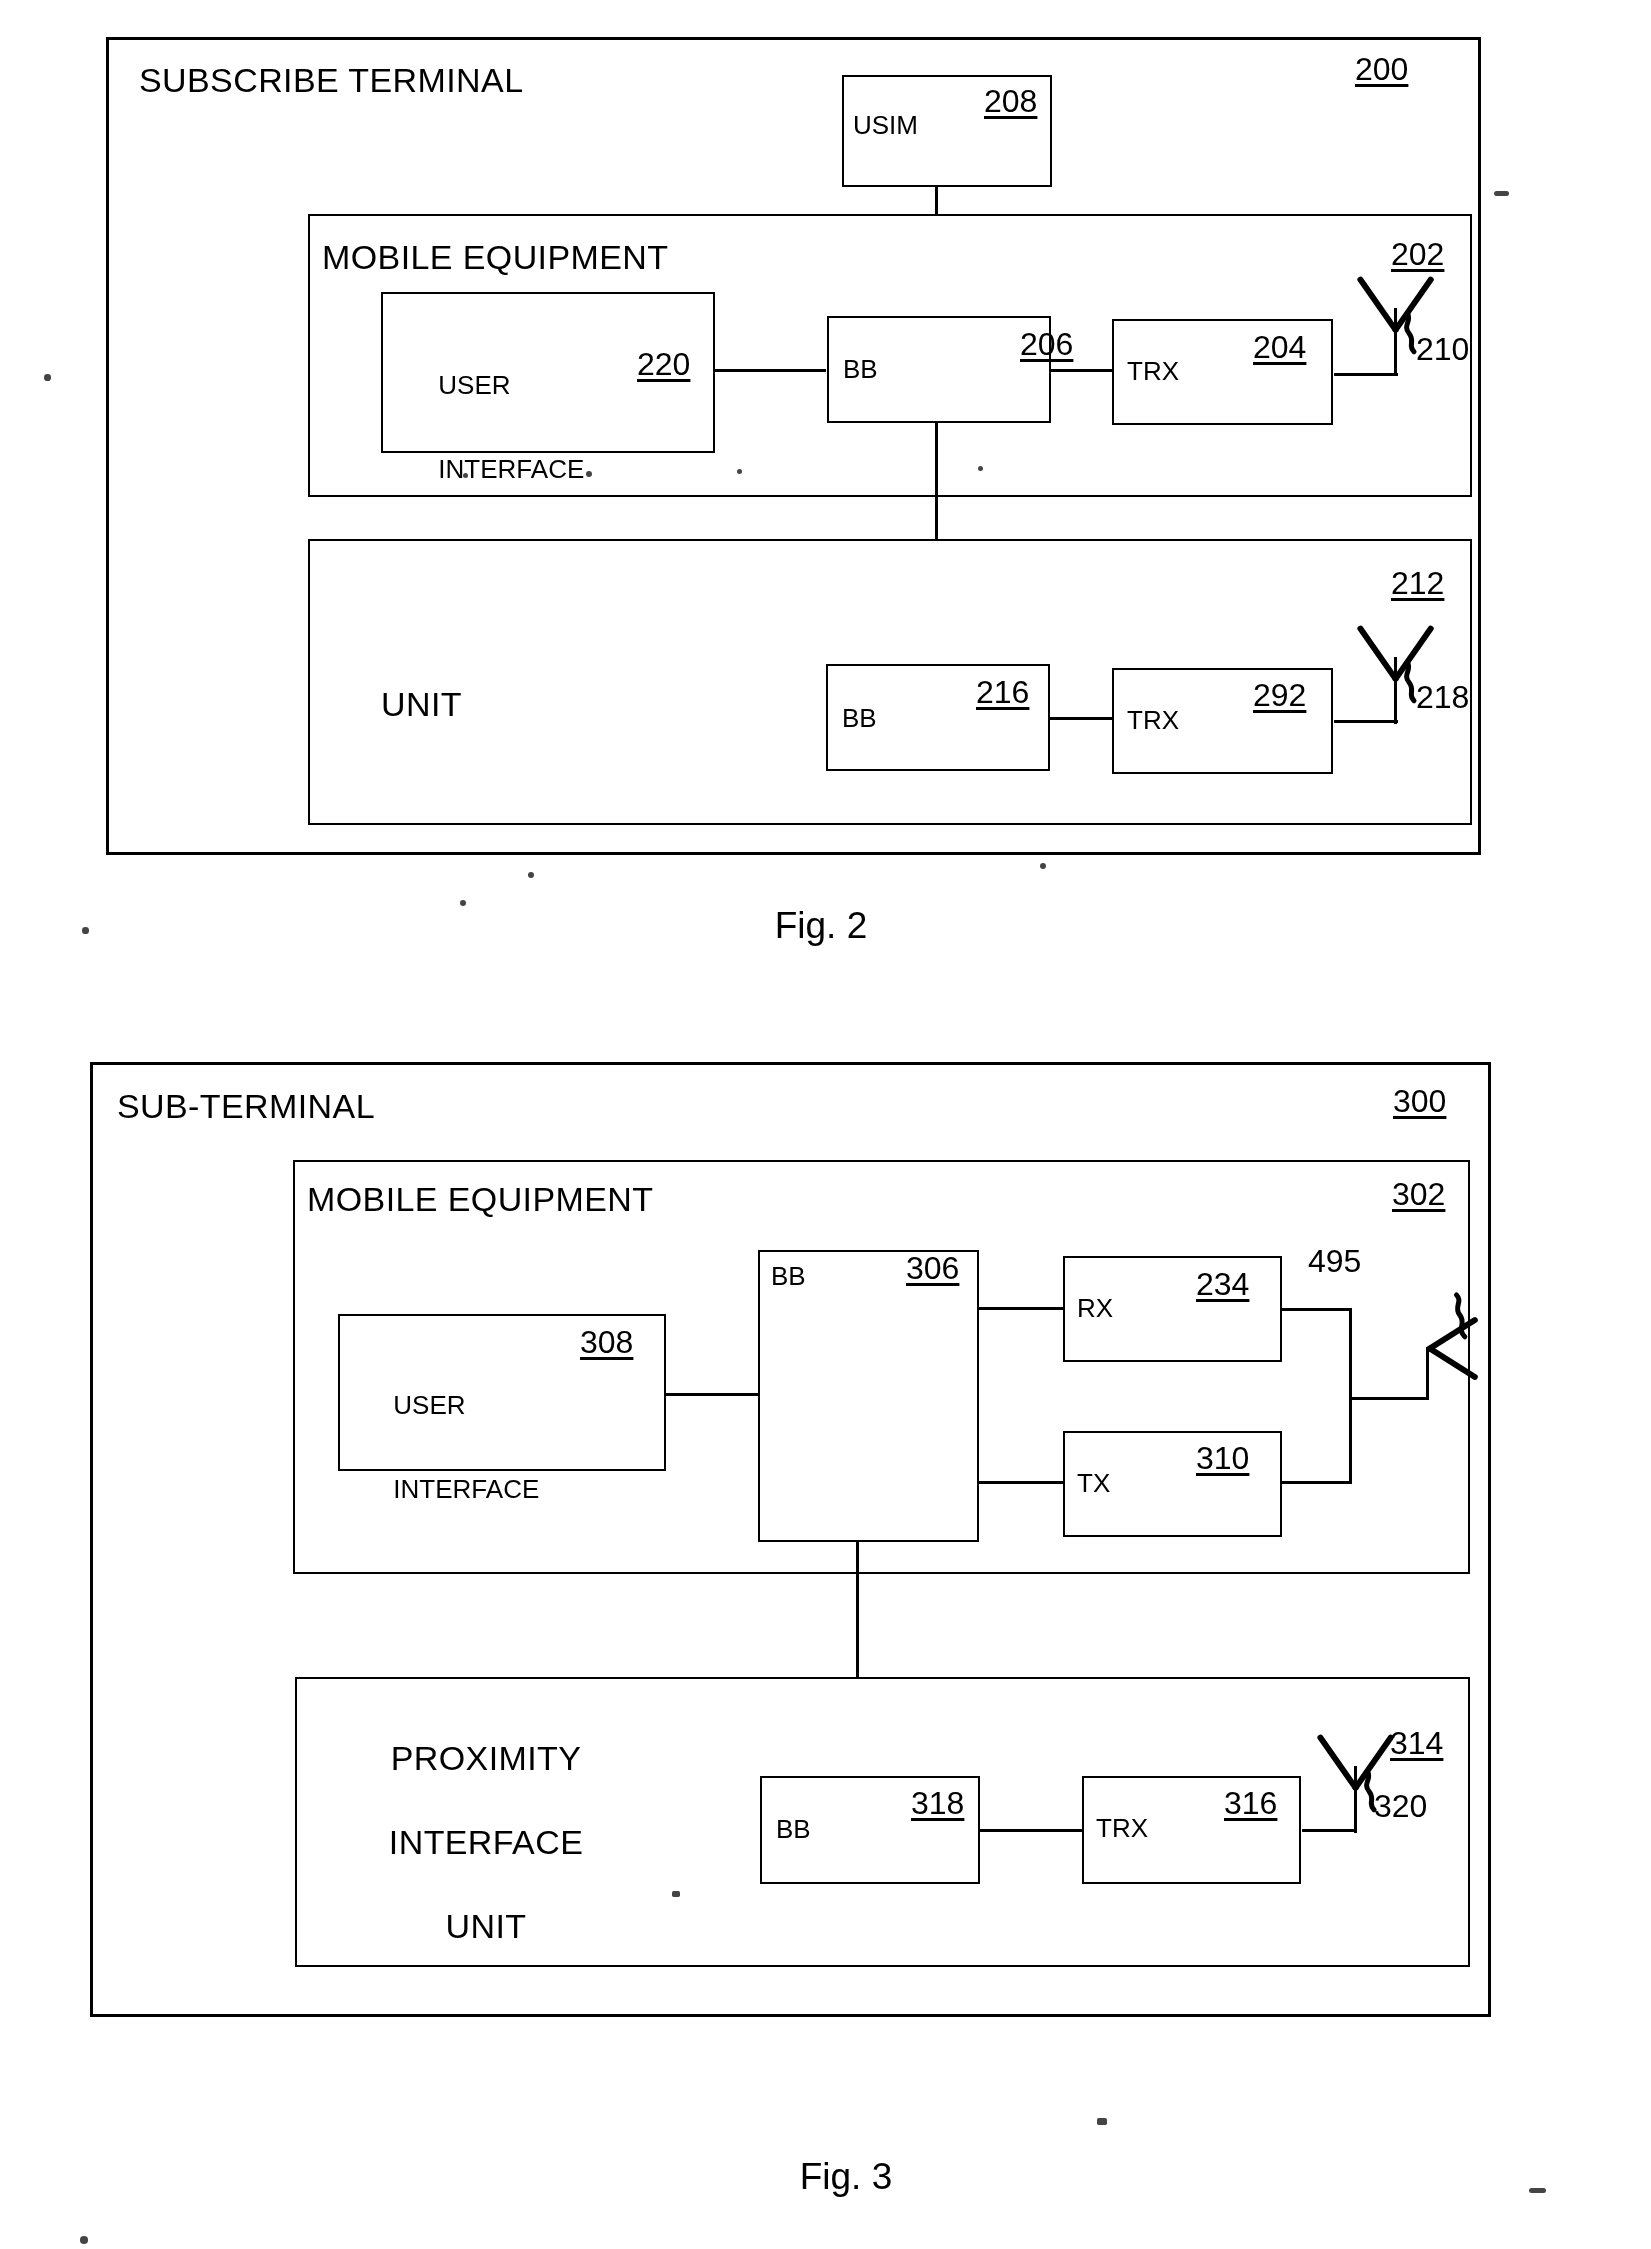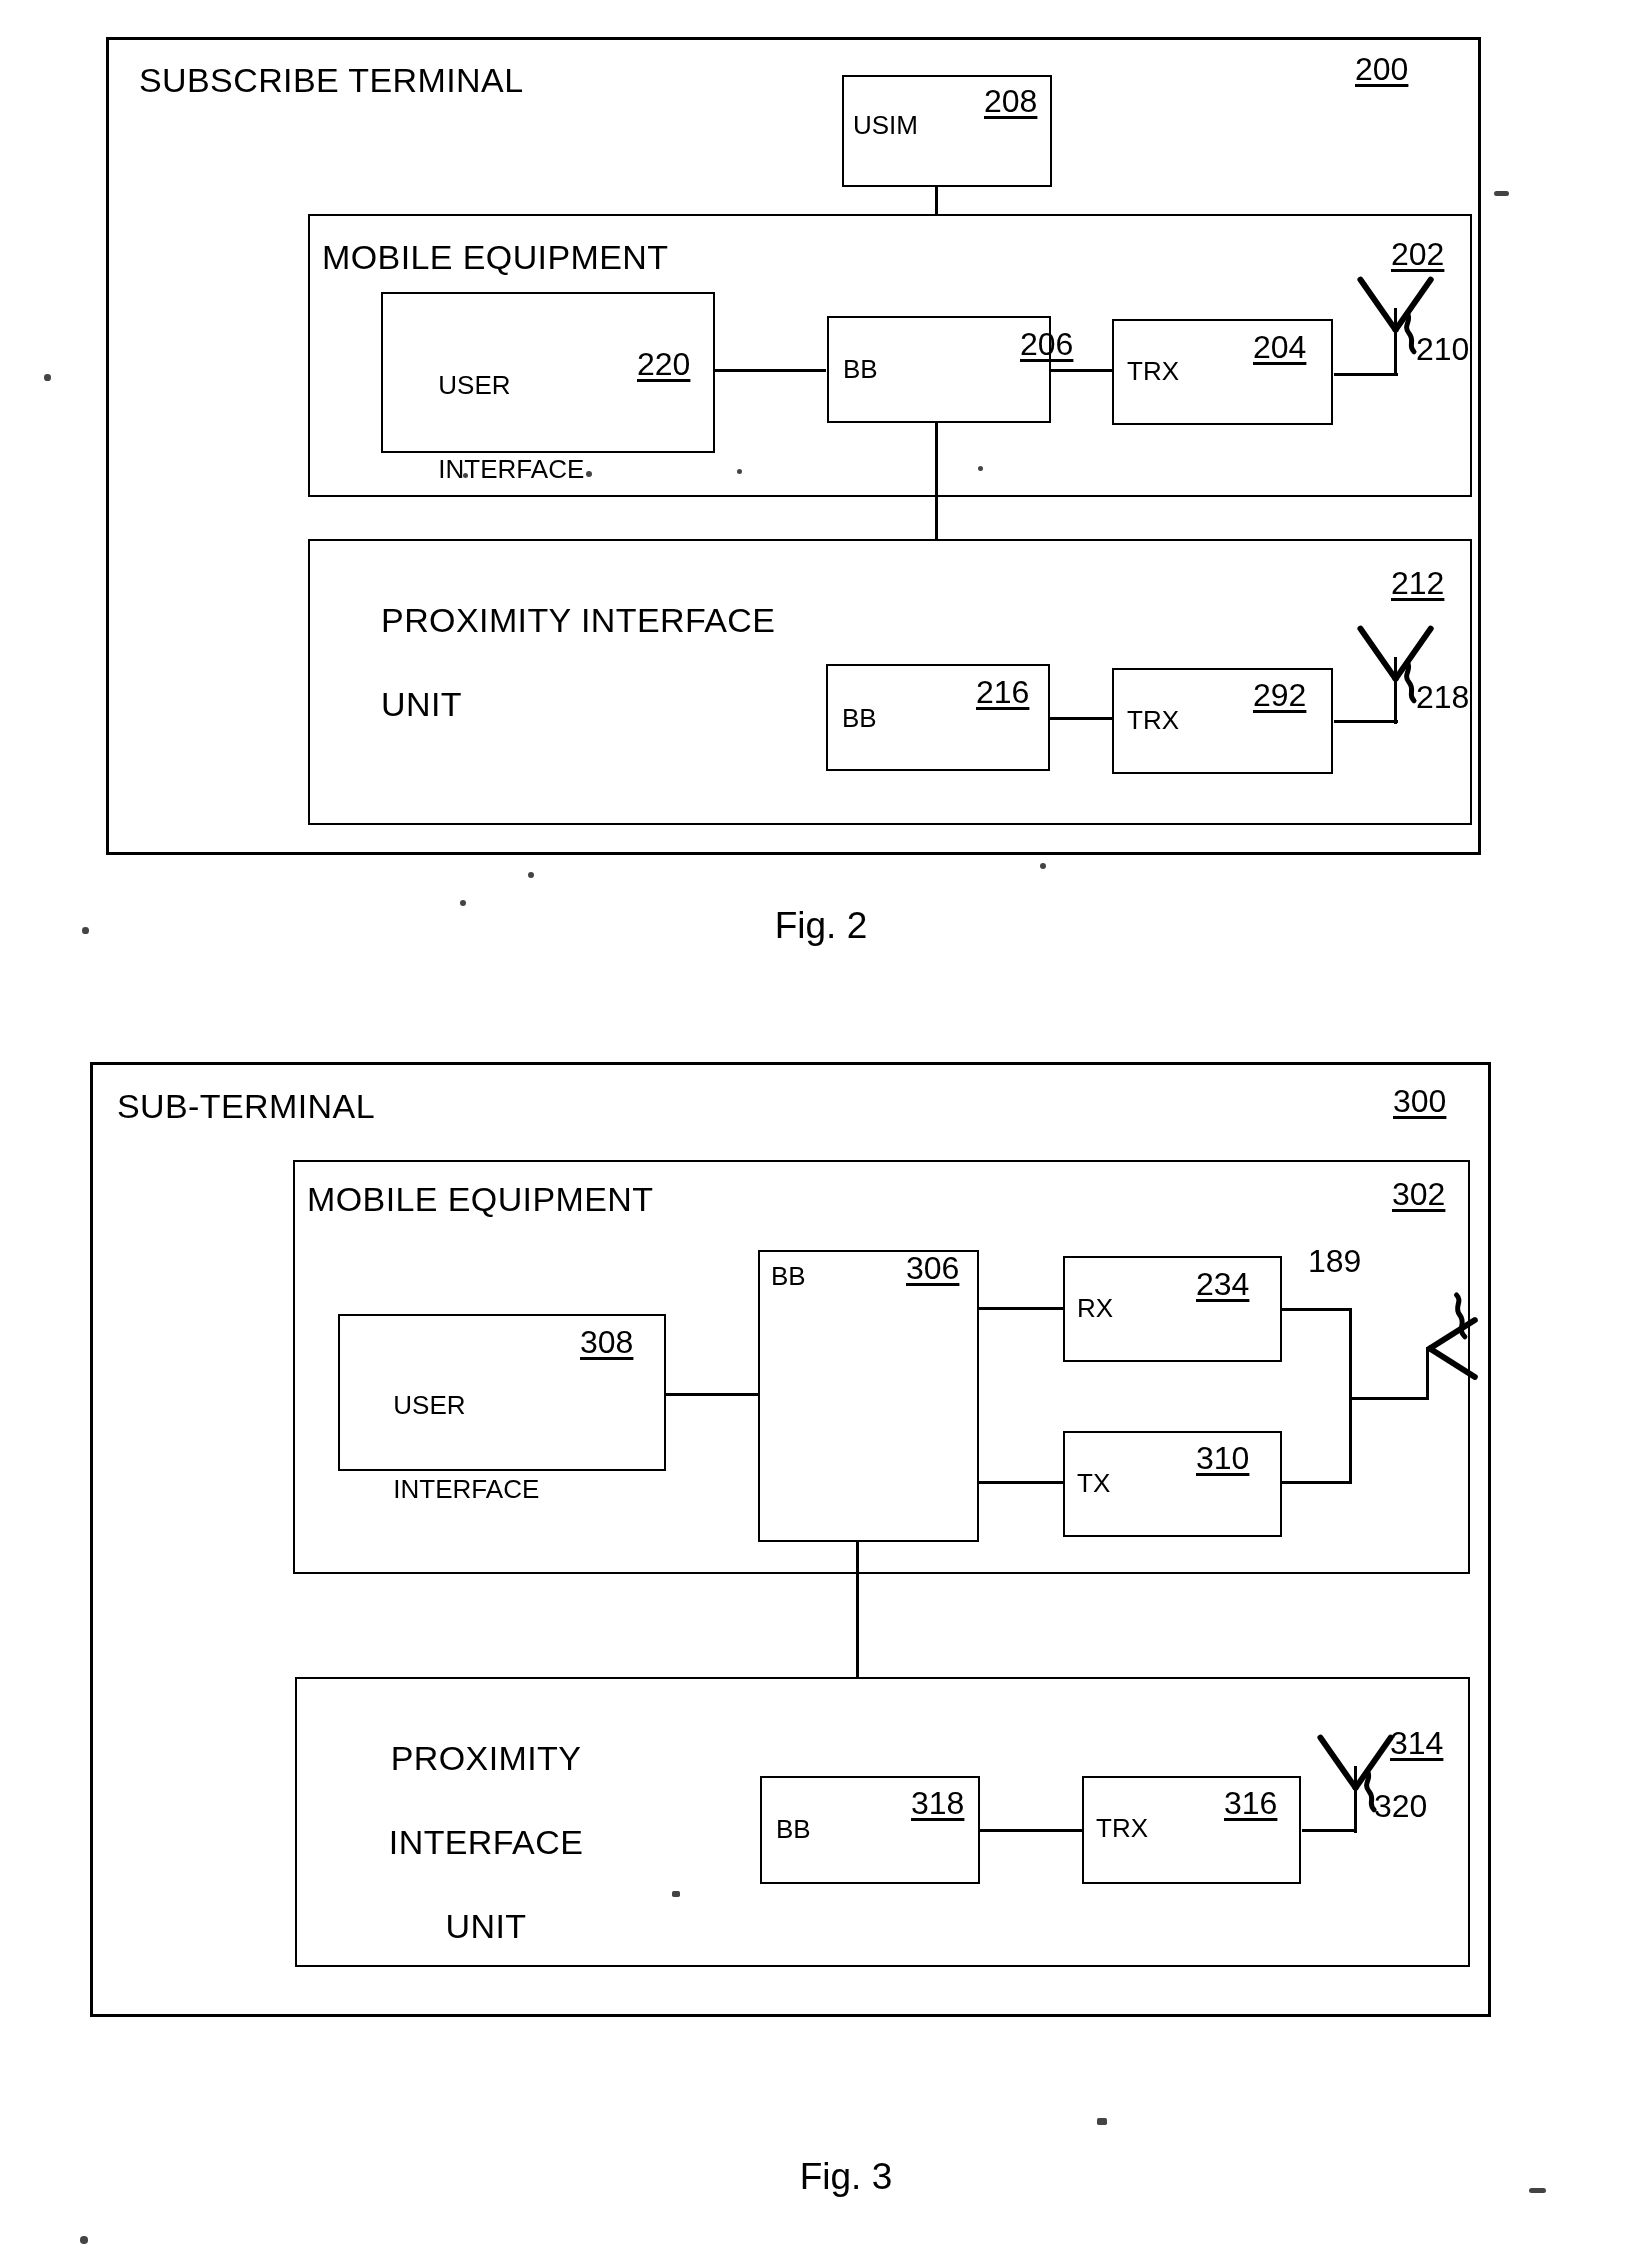--- a/index.html
+++ b/index.html
@@ -130,21 +130,21 @@
       <path d="M4 4 L46 64" stroke="#000" stroke-width="7" fill="none" stroke-linecap="round"></path>
       <path d="M88 4 L46 64" stroke="#000" stroke-width="7" fill="none" stroke-linecap="round"></path>
       <path d="M60 44 C66 54, 54 58, 62 68 C70 78, 60 82, 68 90" stroke="#000" stroke-width="6" fill="none" stroke-linecap="round"></path>
     </svg>
     <div class="refplain" style="left:1416px; top:332px;">210</div>
 
     <div class="wire wire-v" style="left:935px; top:423px; height:241px;"></div>
 
     <div class="box-thin" style="left:308px; top:539px; width:1164px; height:286px;"></div>
     <div class="lbl" style="left:322px; top:557px;">
-      <span>PROXIMITY INTERFACE</span><br>
+      <br>
       <span>UNIT</span>
     </div>
     <div class="ref" style="left:1391px; top:566px;">212</div>
 
     <div class="box-thin" style="left:826px; top:664px; width:224px; height:107px;"></div>
     <div class="boxtext" style="left:842px; top:697px;">BB</div>
     <div class="ref" style="left:976px; top:675px;">216</div>
 
     <div class="wire wire-h" style="left:1050px; top:717px; width:62px;"></div>
 
@@ -213,21 +213,21 @@
     <div class="wire wire-h" style="left:1282px; top:1308px; width:70px;"></div>
     <div class="wire wire-h" style="left:1282px; top:1481px; width:70px;"></div>
     <div class="wire wire-v" style="left:1349px; top:1308px; height:176px;"></div>
     <div class="wire wire-h" style="left:1349px; top:1397px; width:80px;"></div>
     <div class="wire wire-v" style="left:1426px; top:1347px; height:52px;"></div>
     <svg class="ant" style="left:1391px; top:1290px; width:126px; height:117px;" viewBox="0 0 150 140">
       <path d="M46 70 L100 36" stroke="#000" stroke-width="7" fill="none" stroke-linecap="round"></path>
       <path d="M46 70 L100 104" stroke="#000" stroke-width="7" fill="none" stroke-linecap="round"></path>
       <path d="M78 6 C86 14, 74 20, 82 30 C90 40, 78 46, 88 56" stroke="#000" stroke-width="6" fill="none" stroke-linecap="round"></path>
     </svg>
-    <div class="refplain" style="left:1308px; top:1244px;">189</div>
+    <div class="refplain" style="left:1308px; top:1244px;">495</div>
 
     <div class="wire wire-v" style="left:856px; top:1541px; height:235px;"></div>
 
     <div class="box-thin" style="left:295px; top:1677px; width:1175px; height:290px;"></div>
     <div class="lbl" style="left:314px; top:1695px; width:285px; text-align:center;">
       <span>PROXIMITY</span><br>
       <span>INTERFACE</span><br>
       <span>UNIT</span>
     </div>
     <div class="ref" style="left:1390px; top:1694px;margin-top:32px;">314</div>

